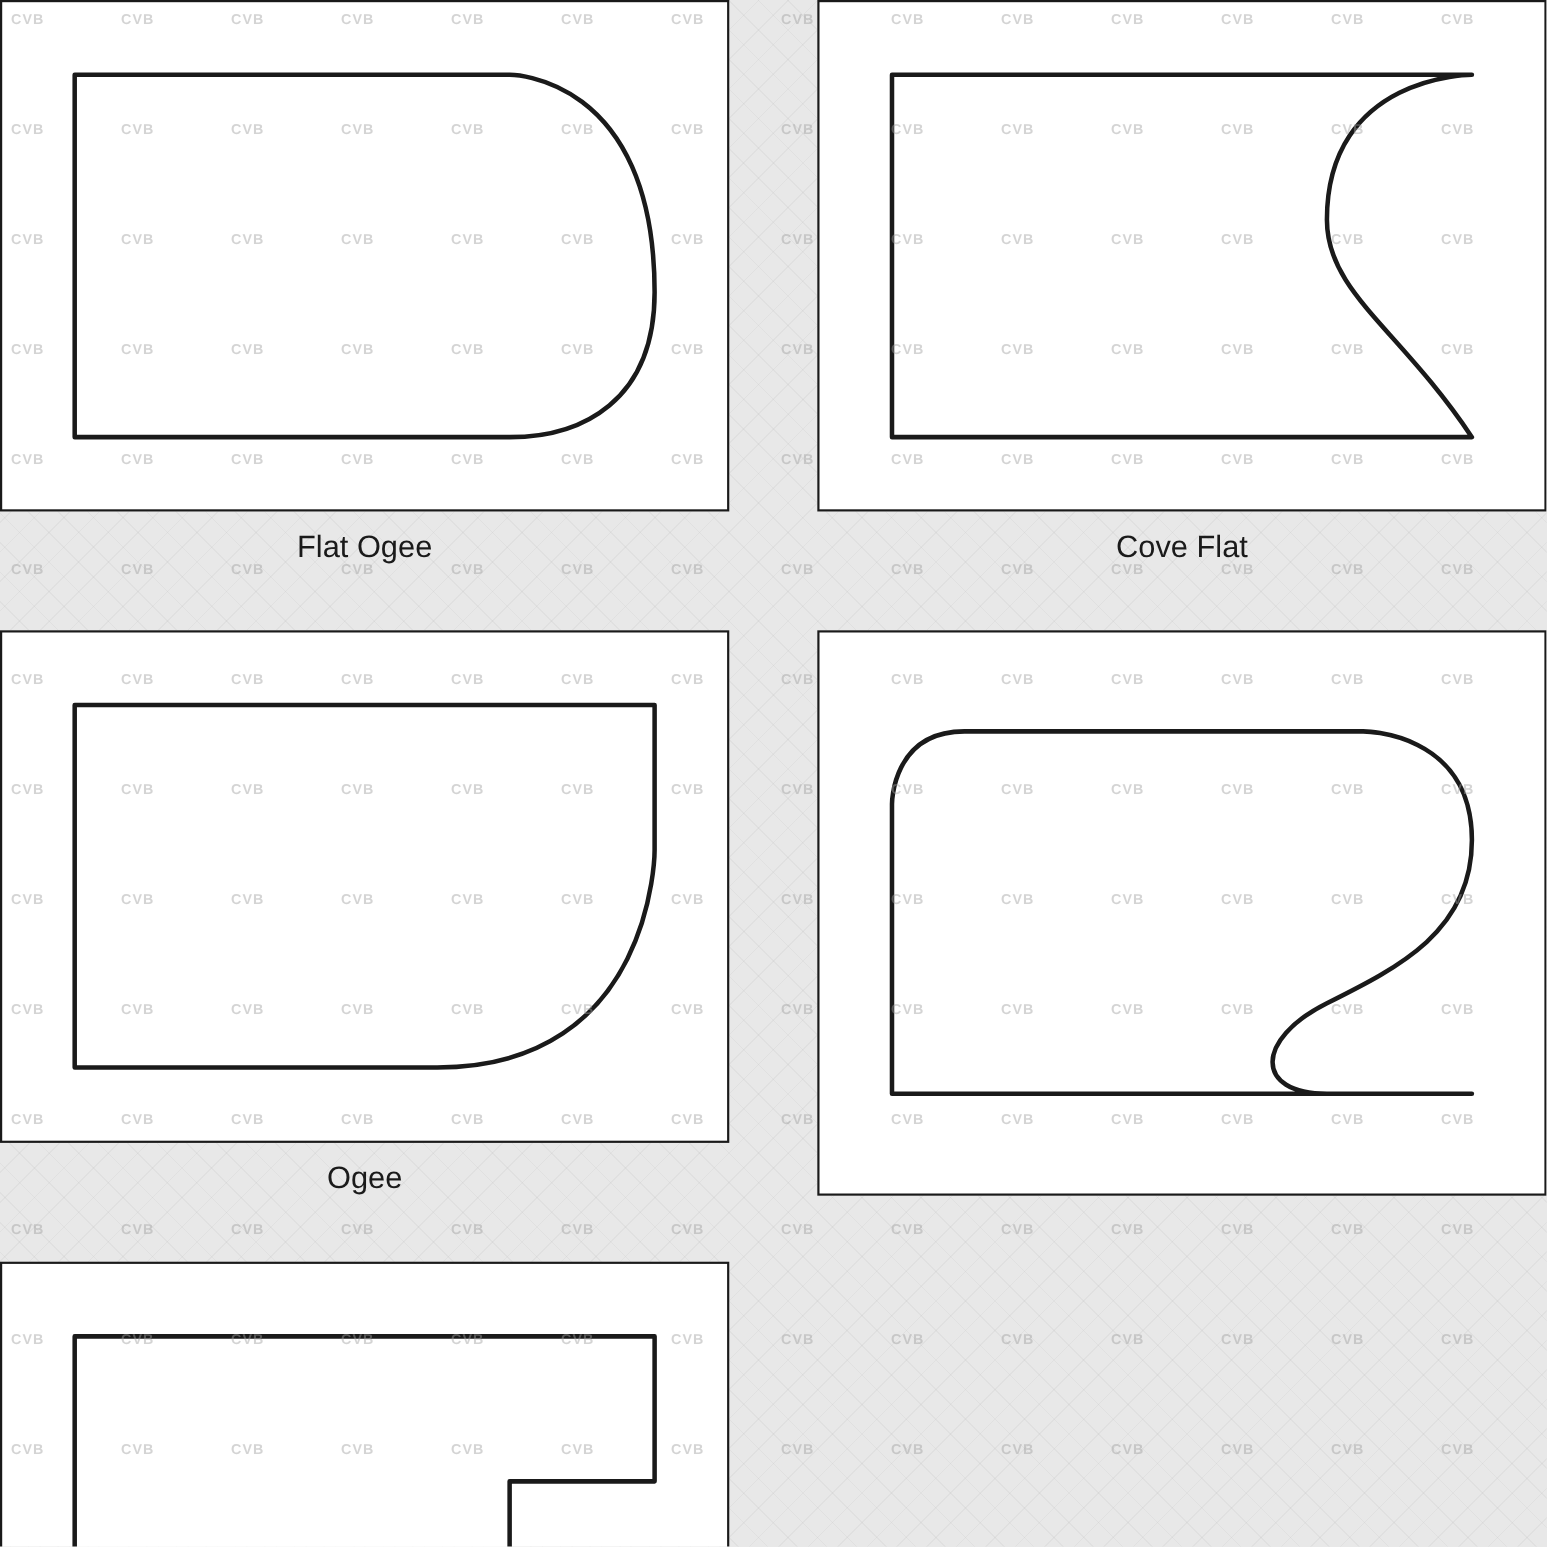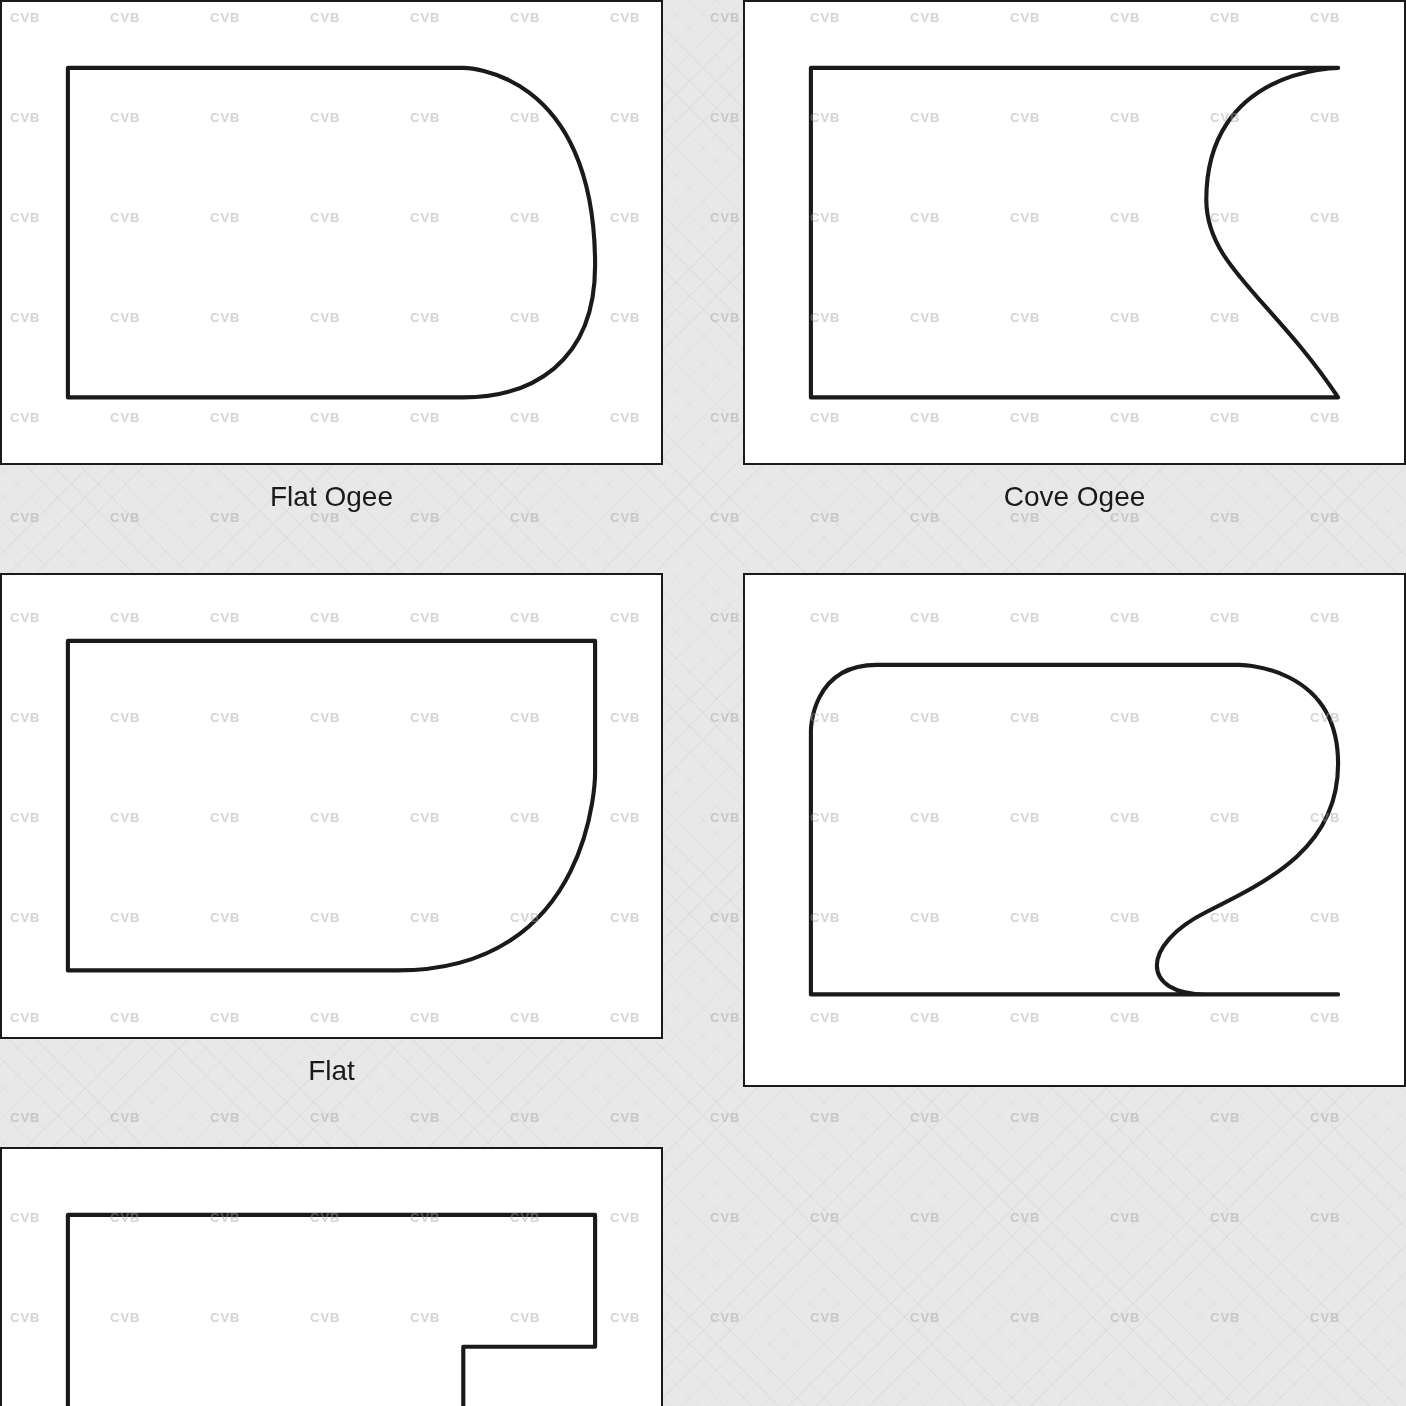--- a/index.html
+++ b/index.html
@@ -103,32 +103,32 @@
     </div>
     <span class="shape-label">Flat Ogee</span>
   </div>
 
   <div class="shape-cell">
     <div class="shape-container">
       <svg viewBox="0 0 400 280" class="profile">
         <path d="M 40 240 L 40 40 L 360 40 C 360 40 280 40 280 120 C 280 160 320 180 360 240 Z" fill="white" stroke="#1a1a1a" stroke-width="2.5" stroke-linejoin="round"></path>
       </svg>
     </div>
-    <span class="shape-label">Cove Ogee</span>
+    <span class="shape-label">Cove Flat</span>
   </div>
 
 
   <div class="shape-cell">
     <div class="shape-container">
       <svg viewBox="0 0 400 280" class="profile">
         <path d="M 40 240 L 40 40 L 360 40 L 360 120
                  C 360 120 360 240 240 240 Z" fill="white" stroke="#1a1a1a" stroke-width="2.5" stroke-linejoin="round"></path>
       </svg>
     </div>
-    <span class="shape-label">Flat</span>
+    <span class="shape-label">Ogee</span>
   </div>
 
   <div class="shape-cell">
     <div class="shape-container">
       <svg viewBox="0 0 400 280" class="profile">
         <path d="M 40 240 L 40 80
                  C 40 80 40 40 80 40
                  L 300 40
                  C 300 40 360 40 360 100
                  C 360 150 320 170 280 190

